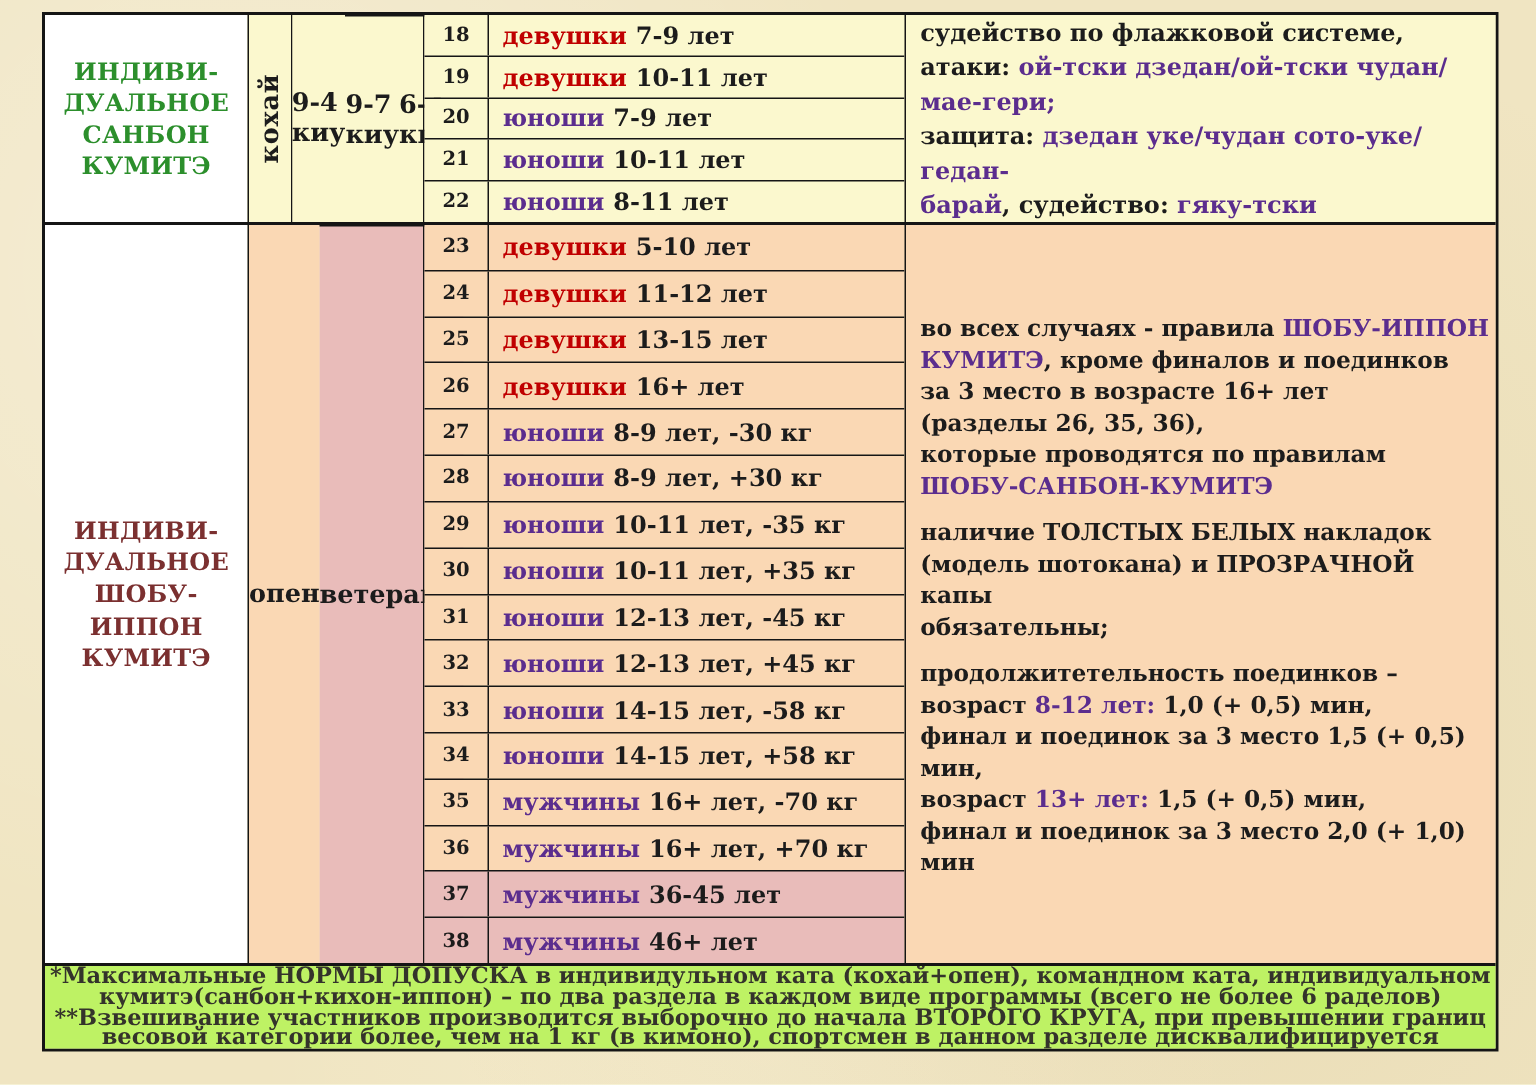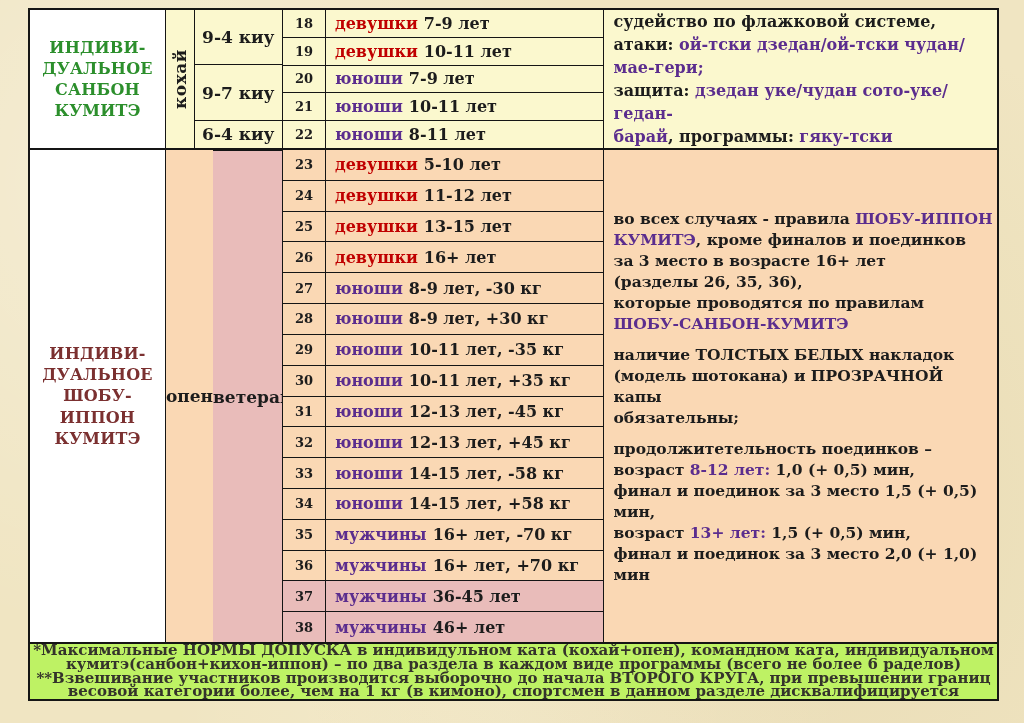--- a/index.html
+++ b/index.html
@@ -24,21 +24,21 @@
   }
   .section{display:flex;min-height:0;}
   .s1{height:138px;}
   .s2{height:492px;border-top:2px solid #151515;}
   .colA{width:135px;background:#ffffff;display:flex;align-items:center;justify-content:center;text-align:center;box-sizing:border-box;}
   .colA .ttl{white-space:pre-line;font-size:16px;line-height:1.32;letter-spacing:.2px;}
   .ttl-green{color:#2c8f2c;}
   .ttl-maroon{color:#7b3030;}
   .colB{width:28.5px;border-left:1.5px solid #151515;box-sizing:border-box;position:relative;background:#fbf8ce;}
   .colB .vtext{position:absolute;left:50%;top:50%;transform:translate(-50%,-50%) rotate(-90deg);white-space:nowrap;font-size:17px;letter-spacing:.5px;}
-  .colC{width:88.5px;border-left:1.5px solid #151515;box-sizing:border-box;display:flex;flex-direction:column;background:#fbf8ce;}
+  .colC{width:88.5px;border-left:1.5px solid #151515;box-sizing:border-box;display:flex;flex-direction:row;background:#fbf8ce;}
   .colBC{width:117px;border-left:1.5px solid #151515;box-sizing:border-box;display:flex;flex-direction:row;}
   .groupcell{display:flex;align-items:center;justify-content:center;font-size:17px;box-sizing:border-box;}
   .groupcell + .groupcell{border-top:1.5px solid #151515;}
   .rowsWrap{width:320.5px;border-left:1.5px solid #151515;box-sizing:border-box;display:flex;flex-direction:column;}
   .trow{flex:1;display:flex;min-height:0;box-sizing:border-box;}
   .trow + .trow{border-top:1.5px solid #151515;}
   .numcell{width:43px;border-right:1.5px solid #151515;box-sizing:border-box;display:flex;align-items:center;justify-content:center;font-size:13px;}
   .catcell{flex:1;display:flex;align-items:center;padding-left:9px;font-size:16px;white-space:nowrap;overflow:hidden;}
   .catcell .detail{margin-left:6px;}
   .tone-yellow{background:#fbf8ce;}
@@ -117,21 +117,21 @@
               <span class="g-purple">юноши</span>
               <span class="detail">8-11 лет</span>
             </div>
           </div>
         </div>
       <div class="colF f1">
         <div class="notesPara"><span class="seg-k">судейство по флажковой системе,
 атаки: </span><span class="seg-p">ой-тски дзедан/ой-тски чудан/
 мае-гери;</span><span class="seg-k">
 защита: </span><span class="seg-p">дзедан уке/чудан сото-уке/гедан-
-барай</span><span class="seg-k">, программы: </span><span class="seg-p">гяку-тски</span></div>
+барай</span><span class="seg-k">, судейство: </span><span class="seg-p">гяку-тски</span></div>
       </div>
     </div>
 
     <div class="section s2">
       <div class="colA">
         <div class="ttl ttl-maroon" style="white-space: pre-line;">ИНДИВИ-
 ДУАЛЬНОЕ
 ШОБУ-ИППОН
 КУМИТЭ</div>
       </div>

